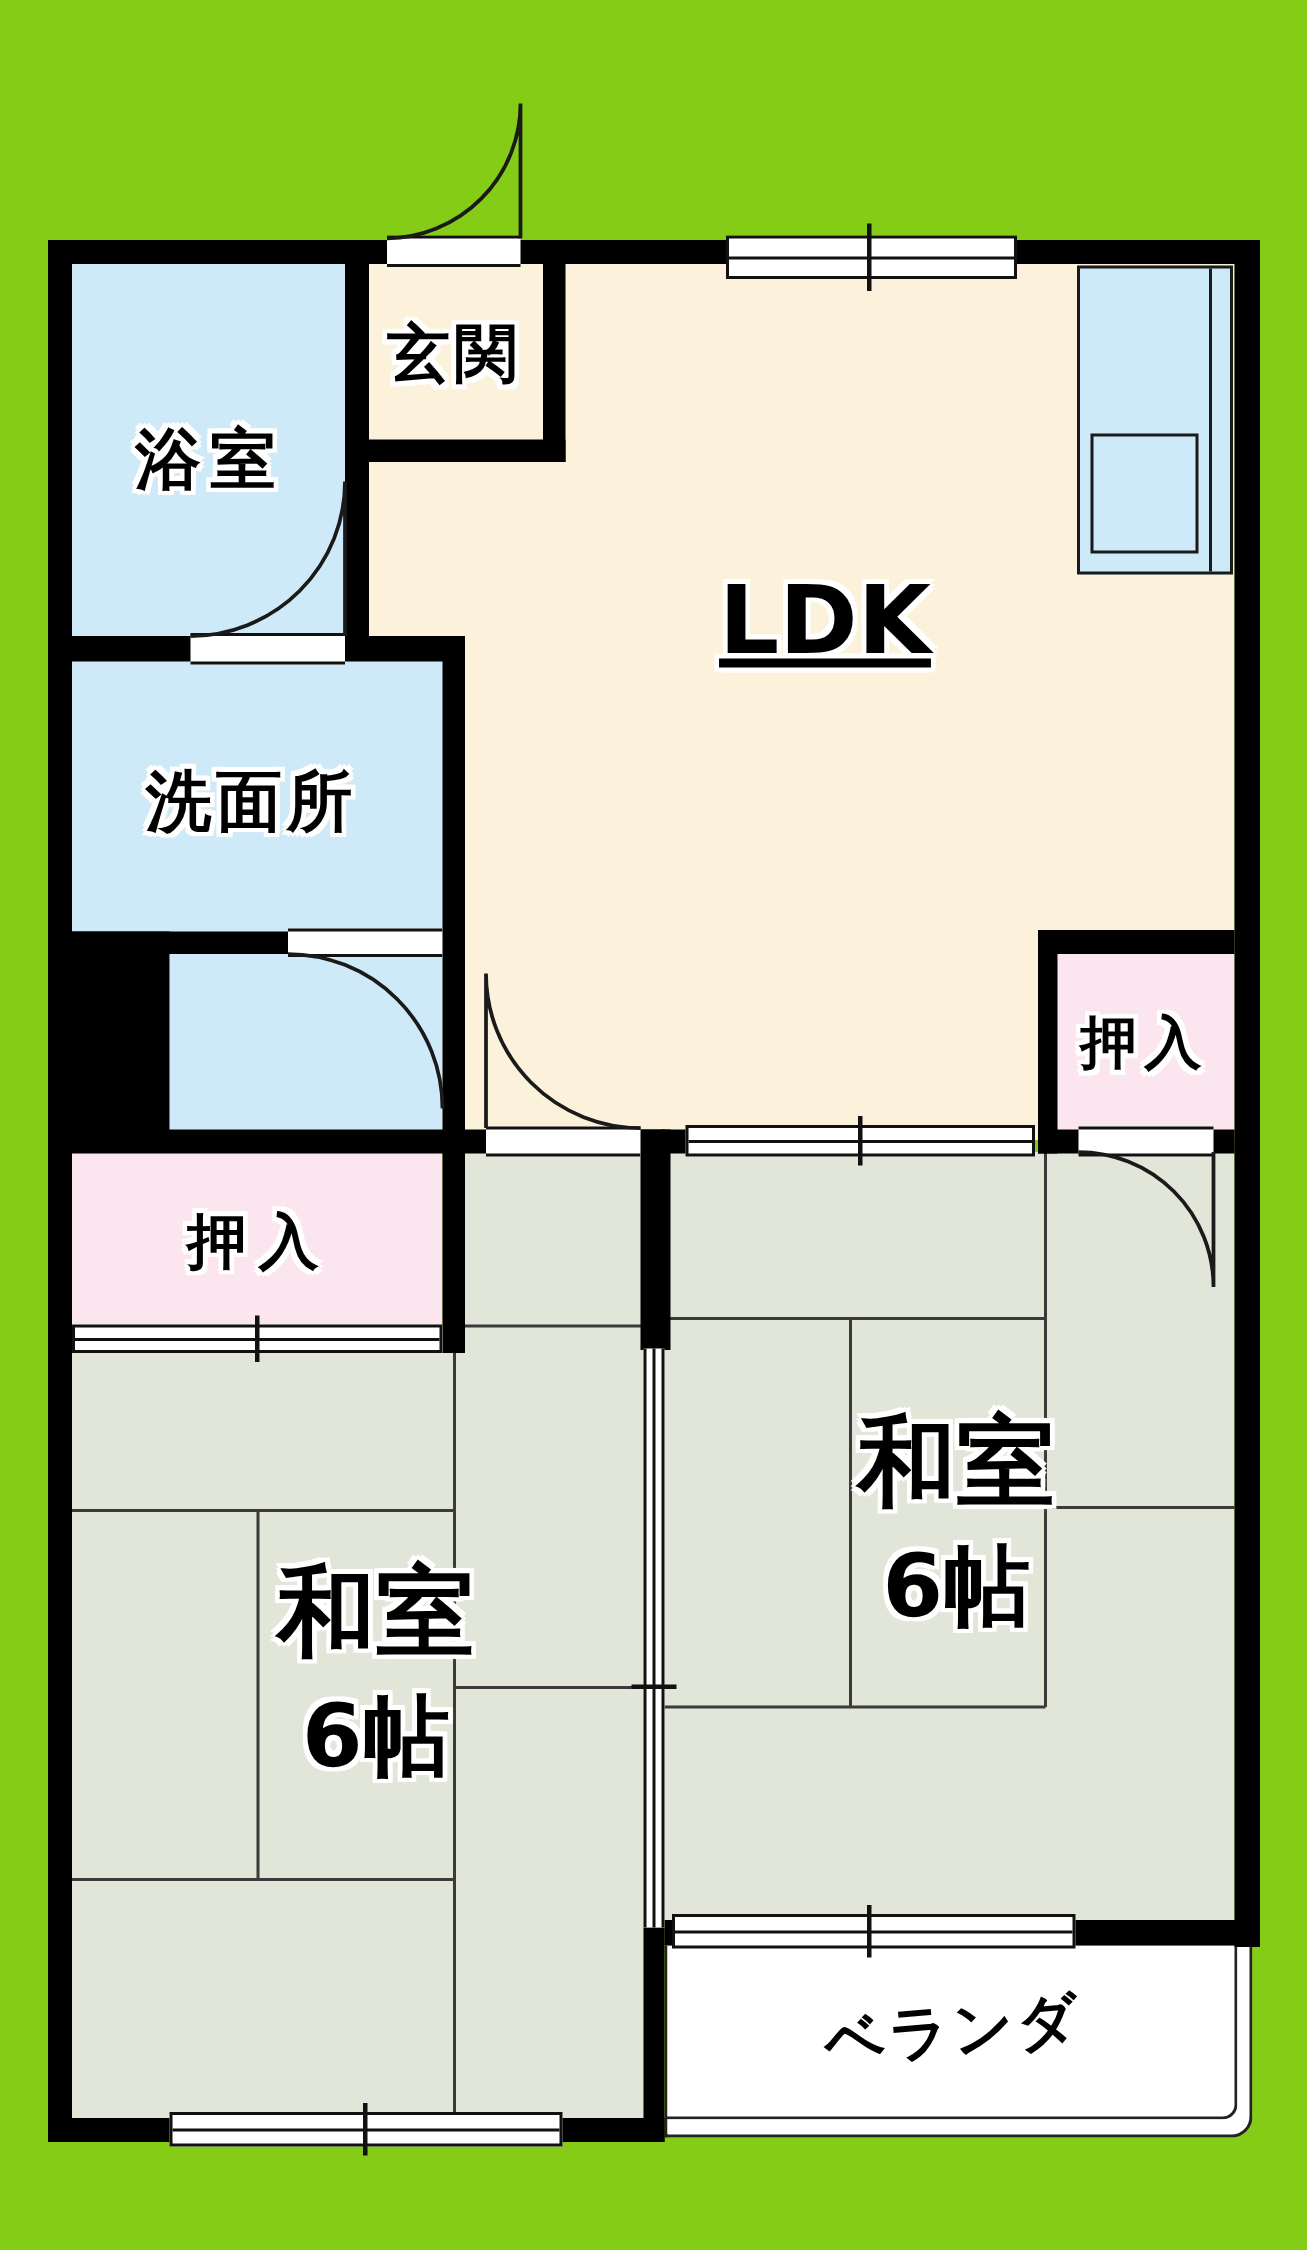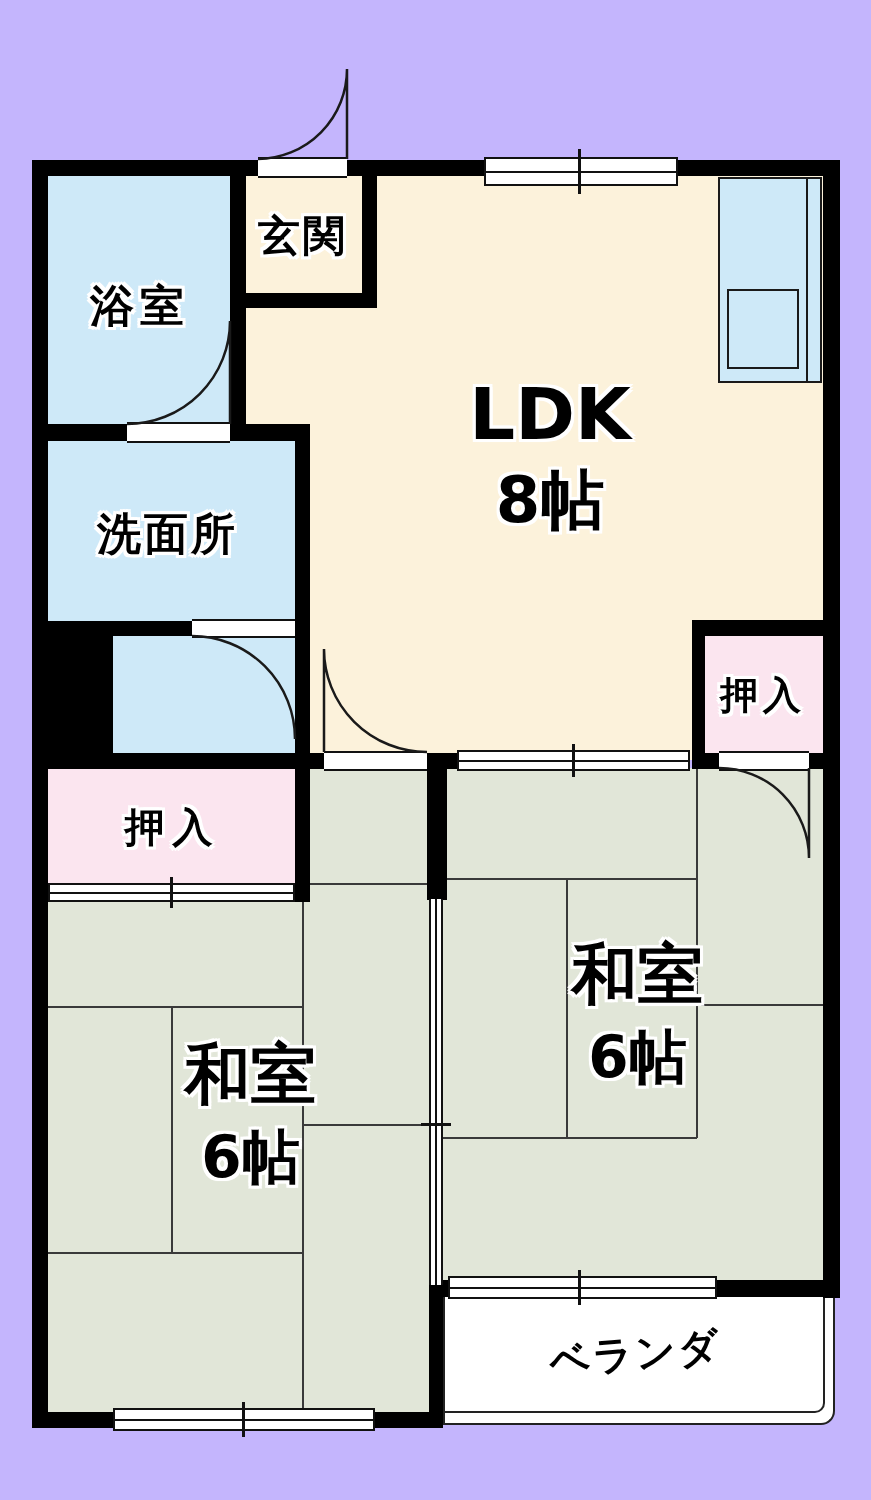--- a/index.html
+++ b/index.html
@@ -1,16 +1,16 @@
 <!DOCTYPE html>
 <html style="--wall: #000000; --ldk_floor: #FCF2DB; --wet_floor: #CEE9F8; --closet_floor: #FBE5EF; --tatami_floor: #E1E6D8; --line: #1a1a1a;"><head>
 <meta charset="utf-8">
 <style>
   html,body{margin:0;padding:0;background:#fff;}
-  #plan{position:relative;width:871px;height:1500px;background:#c4b5fd;overflow:hidden;
+  #plan{position:relative;width:871px;height:1500px;background:#84cc16;overflow:hidden;
         font-family:"DejaVu Sans","Liberation Sans",sans-serif;}
   .abs{position:absolute;box-sizing:border-box;}
   .wall{position:absolute;background:var(--wall,#000);box-sizing:border-box;}
   .floor{position:absolute;box-sizing:border-box;}
   .opening{position:absolute;background:#fff;border-top:2px solid #111;border-bottom:2px solid #111;box-sizing:border-box;}
   .slide-h{position:absolute;background:#fff;border:2px solid #111;box-sizing:border-box;}
   .slide-h .mid{position:absolute;left:0;right:0;top:50%;height:2px;margin-top:-1px;background:#111;}
   .slide-v{position:absolute;background:#fff;border-left:2px solid #111;border-right:2px solid #111;box-sizing:border-box;}
   .slide-v .midv{position:absolute;top:0;bottom:0;left:50%;width:2px;margin-left:-1px;background:#111;}
   .tick{position:absolute;background:#111;}
@@ -120,22 +120,21 @@
     <path d="M719,768 A90,90 0 0 1 809,858 M809,768 L809,858"></path>
   </svg>
 
   <div class="lab" style="left:243px;top:208px;width:120px;font-size:42px;letter-spacing:3px;">玄関</div>
   <div class="lab" style="left:55px;top:277px;width:170px;font-size:44px;letter-spacing:6px;">浴室</div>
   <div class="lab" style="left:50px;top:505px;width:235px;font-size:44px;letter-spacing:3px;">洗面所</div>
   <div class="lab" style="left:95px;top:800px;width:155px;font-size:40px;letter-spacing:8px;">押入</div>
   <div class="lab" style="left:702px;top:670px;width:122px;font-size:38px;letter-spacing:5px;">押入</div>
 
   <div class="abs" style="left:415px;top:370px;width:270px;text-align:center;">
-    <div class="lab" style="position:static;font-size:72px;line-height:88px;">LDK</div>
-    <div class="lab" style="position:static;font-size:64px;line-height:84px;">8帖</div>
+    <div class="lab" style="position:static;font-size:63px;line-height:88px;text-decoration:underline;">LDK</div>
   </div>
 
   <div class="abs" style="left:505px;top:933px;width:265px;text-align:center;">
     <div class="lab" style="position:static;font-size:66px;line-height:84px;">和室</div>
     <div class="lab" style="position:static;font-size:58px;line-height:80px;">6帖</div>
   </div>
 
   <div class="abs" style="left:118px;top:1033px;width:265px;text-align:center;">
     <div class="lab" style="position:static;font-size:66px;line-height:84px;">和室</div>
     <div class="lab" style="position:static;font-size:58px;line-height:80px;">6帖</div>

